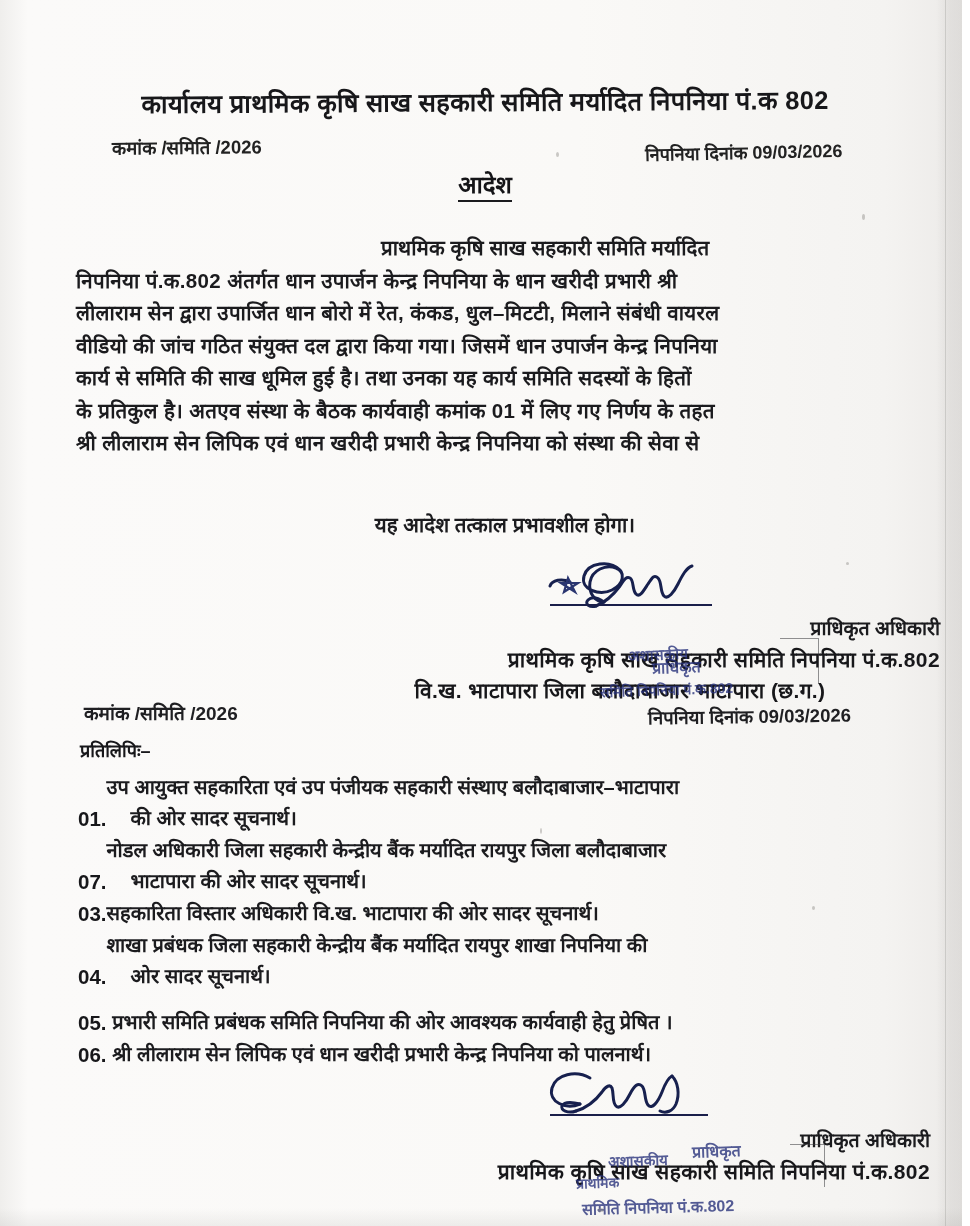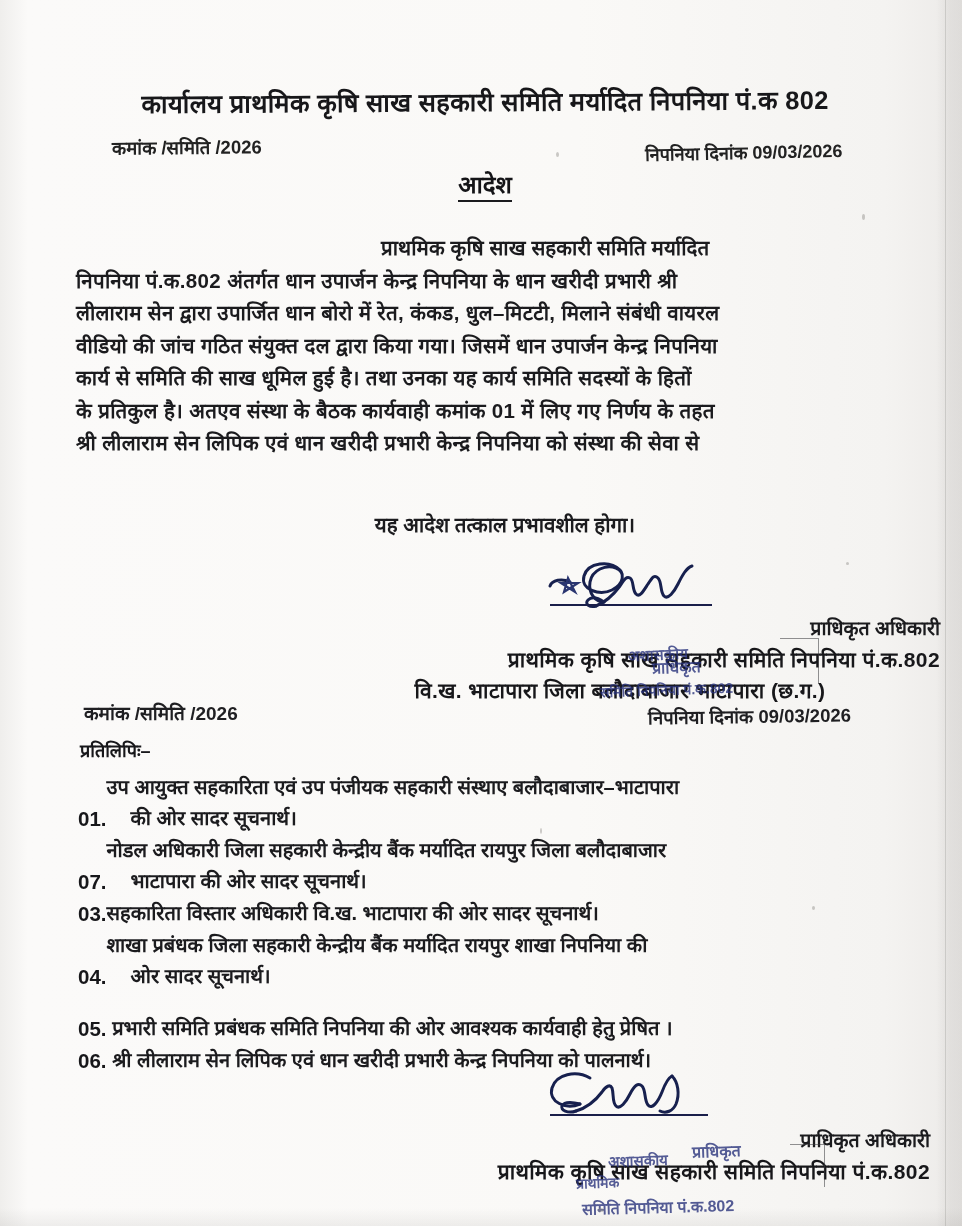--- a/index.html
+++ b/index.html
@@ -267,21 +267,21 @@
   .li-text {
     font-size: 20px;
     font-weight: 600;
     color: #1b1b1e;
     line-height: 31px;
   }
   .li-text .cont {
     display: block;
     padding-left: 24px;
   }
-  .li-spaced { margin-top: 21px; }
+  .li-spaced { margin-top: 15px; }
 
   
   .speck {
     position: absolute;
     background: #8d8b88;
     border-radius: 50%;
     opacity: 0.45;
   }
 </style>
 </head>

